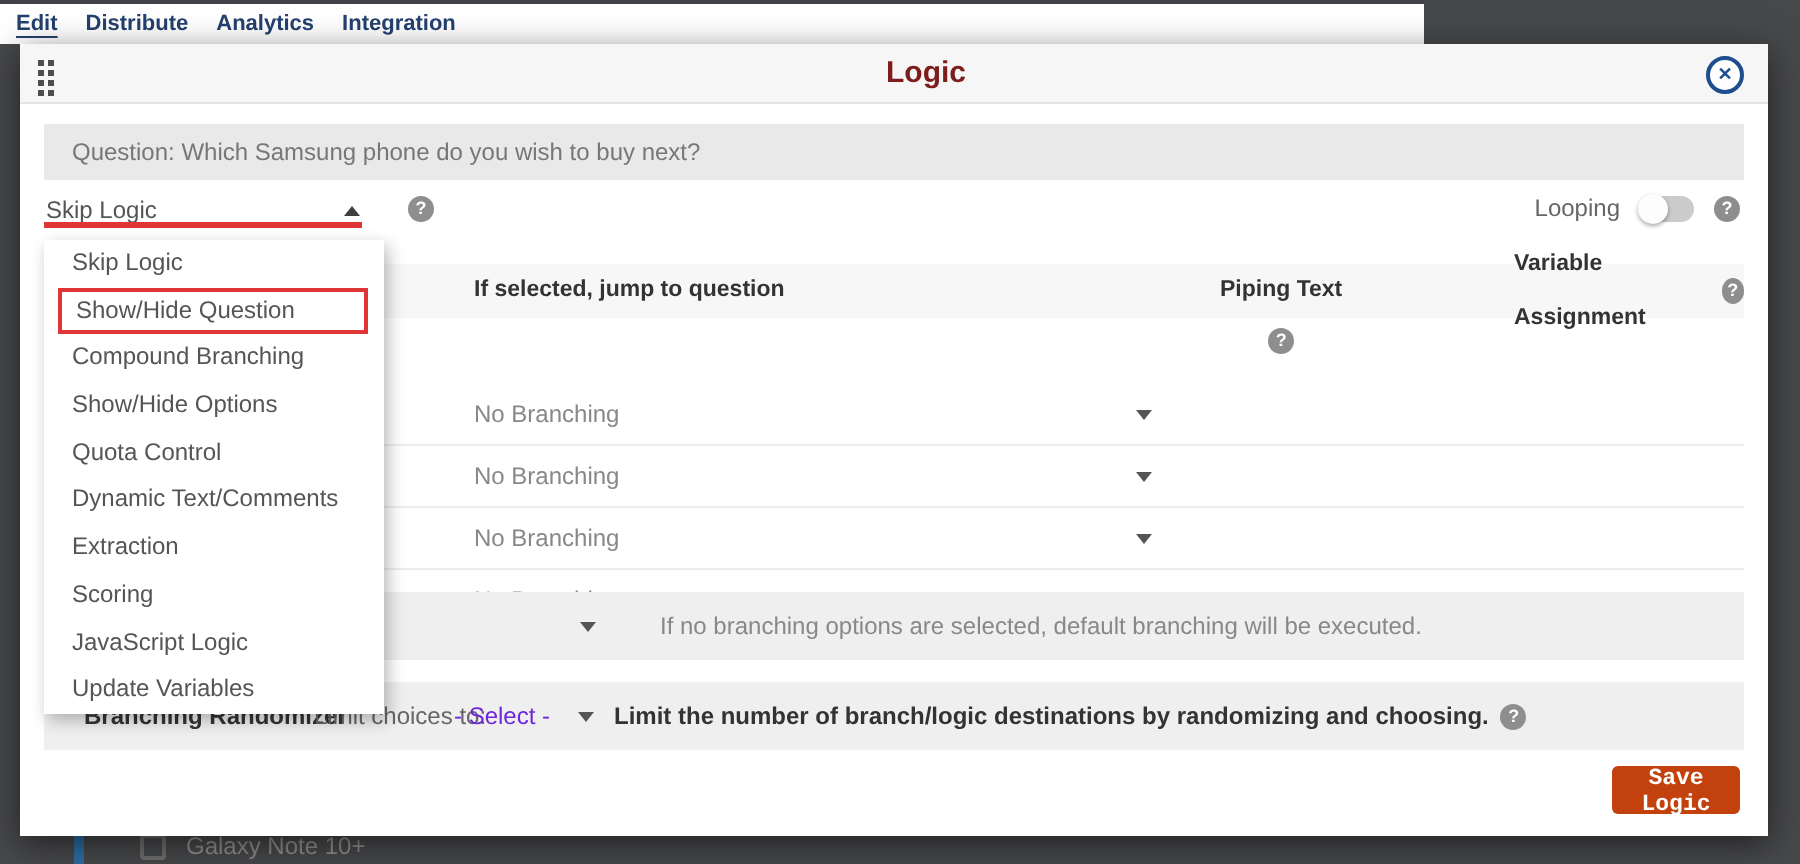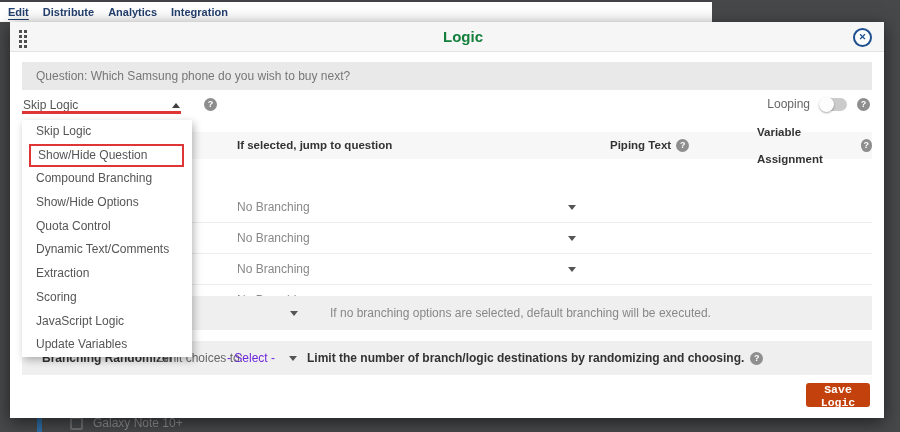--- a/index.html
+++ b/index.html
@@ -21,21 +21,21 @@
   
   .bg-bluebar{position:absolute;left:37px;top:414px;width:5px;height:18px;background:#2d6da3;}
   .bg-checkbox{position:absolute;left:70px;top:417px;width:13px;height:13px;border:2px solid #6f6f6f;border-radius:2px;}
   .bg-option{position:absolute;left:93px;top:416px;font-size:12px;color:#8f8f8f;}
 
   
   .modal{position:absolute;left:10px;top:22px;width:874px;height:396px;background:#fff;
          box-shadow:0 4px 16px rgba(0,0,0,.55);}
   .modal-header{position:absolute;left:0;top:0;width:100%;height:30px;background:#f6f6f6;
                 border-bottom:1px solid #e3e3e3;}
-  .modal-title{text-align:center;line-height:30px;font-size:15px;font-weight:bold;color:#15803d;padding-left:32px;}
+  .modal-title{text-align:center;line-height:30px;font-size:15px;font-weight:bold;color:#7f1d1d;padding-left:32px;}
   .drag{position:absolute;left:9px;top:8px;display:grid;grid-template-columns:repeat(2,3px);
         grid-auto-rows:3px;gap:2px;cursor:move;}
   .drag i{background:#4e4e4e;display:block;}
   .close-btn{position:absolute;right:12px;top:6px;width:19px;height:19px;border:2px solid #1d4e8f;
              border-radius:50%;color:#1d4e8f;font-size:9px;font-weight:bold;line-height:15px;
              text-align:center;cursor:pointer;background:#fff;}
 
   .qbar{position:absolute;left:12px;top:40px;width:850px;height:28px;background:#e9e9e9;}
   .qbar span{display:block;padding-left:14px;line-height:28px;font-size:12px;color:#777;}
 
@@ -50,21 +50,21 @@
   .looping{position:absolute;top:75px;right:14px;display:flex;align-items:center;gap:10px;}
   .looping-label{font-size:12px;color:#666;}
   .toggle{position:relative;width:27px;height:13px;border-radius:7px;background:#cbcbcb;cursor:pointer;}
   .toggle .knob{position:absolute;left:-1px;top:-1px;width:15px;height:15px;border-radius:50%;
                 background:#fdfdfd;box-shadow:0 1px 2px rgba(0,0,0,.35);}
 
   .thead{position:absolute;left:12px;top:110px;width:850px;height:27px;background:#f7f7f7;}
   .th{position:absolute;top:0;line-height:27px;font-size:11.5px;font-weight:bold;color:#333;
       display:flex;align-items:center;gap:5px;height:27px;}
   .th-jump{left:215px;text-align:center;}
-  .th-piping{left:588px;}
+  .th-piping{left:588px;flex-direction:column;}
   .th-variable{left:735px;}
 
   .row{position:absolute;left:12px;width:850px;height:31px;border-bottom:1px solid #ededed;background:#fff;margin-top:32px;}
   .row .val{position:absolute;left:215px;line-height:30px;font-size:12px;color:#888;}
   .row .tri{position:absolute;left:546px;top:13px;width:0;height:0;border-left:4px solid transparent;
             border-right:4px solid transparent;border-top:5px solid #555;}
   .row-select{position:absolute;left:205px;top:0;width:360px;height:100%;cursor:pointer;}
 
   .graybar{position:absolute;left:12px;width:850px;height:34px;background:#efefef;}
   .bar-default{top:274px;}

